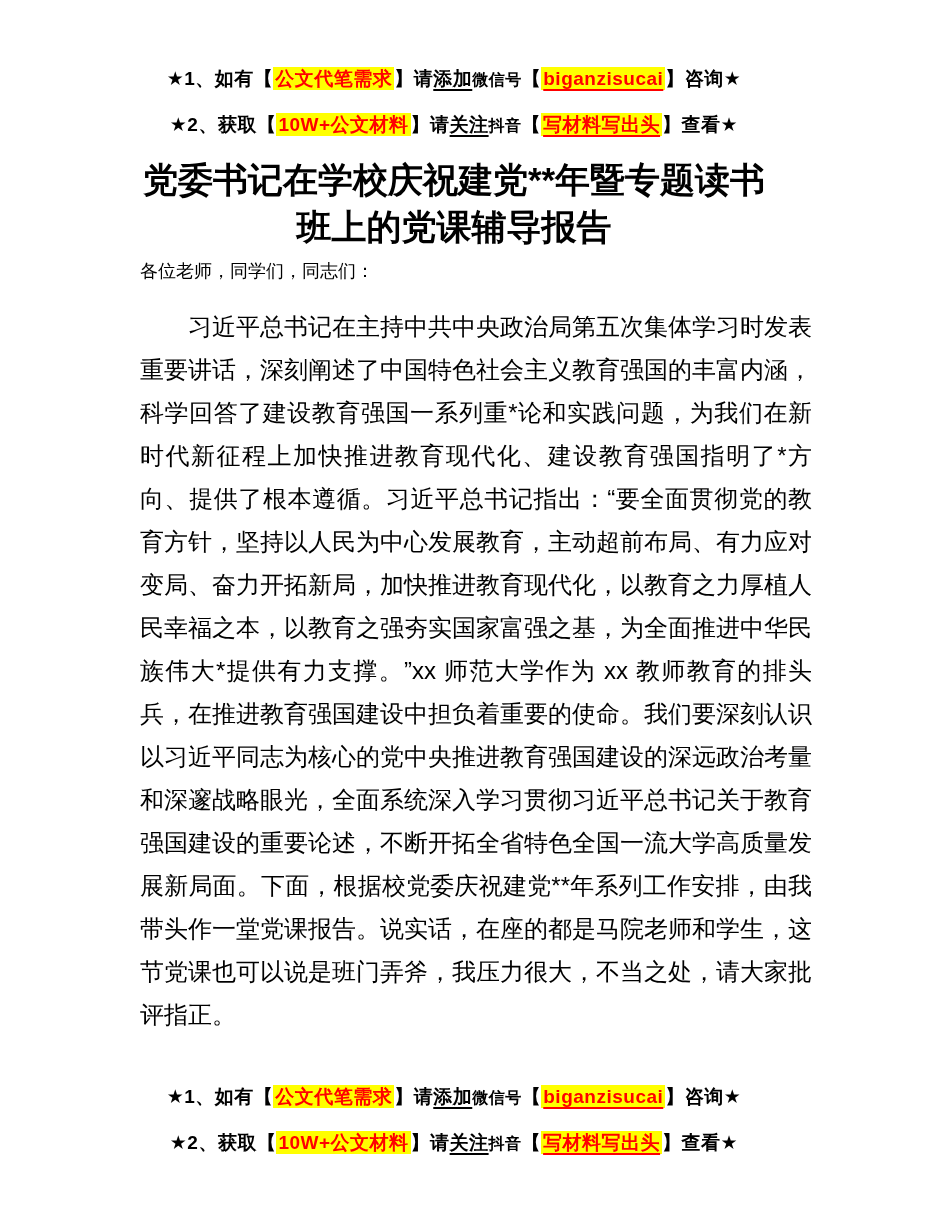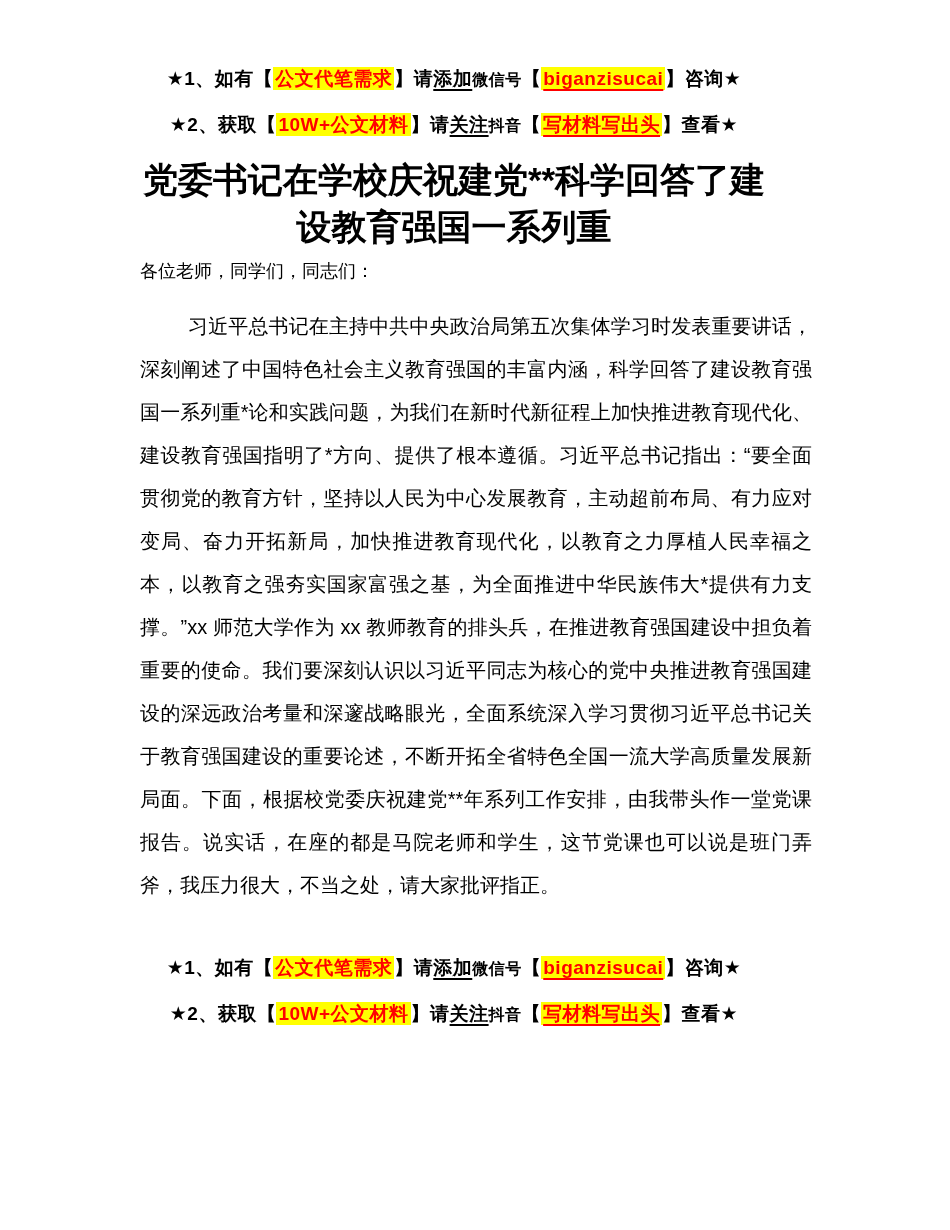--- a/index.html
+++ b/index.html
@@ -53,21 +53,21 @@
   .salutation {
     margin: 5px 0 0 140px;
     font-size: 18px;
     line-height: 33px;
     font-weight: normal;
   }
   
   .body-para {
     width: 672px;
     margin: 17px 0 0 140px;
-    font-size: 20px;
+    font-size: 24px;
     line-height: 43px;
     text-align: justify;
     text-indent: 48px;
     font-weight: normal;
   }
   .promo-footer { margin-top: 38px; }
 </style>
 </head>
 <body>
 
@@ -75,21 +75,21 @@
 
   <div class="promo">
     <p class="promo-line">
       <span class="run">★1、如有【</span><span class="run hl">公文代笔需求</span><span class="run">】请</span><span class="run u">添加</span><span class="run sm">微信号</span><span class="run">【</span><span class="run hl u">biganzisucai</span><span class="run">】咨询★</span>
     </p>
     <p class="promo-line">
       <span class="run">★2、获取【</span><span class="run hl">10W+公文材料</span><span class="run">】请</span><span class="run u">关注</span><span class="run sm">抖音</span><span class="run">【</span><span class="run hl u">写材料写出头</span><span class="run">】查看★</span>
     </p>
   </div>
 
-  <h1 class="doc-title">党委书记在学校庆祝建党**科学回答了建设教育强国一系列重</h1>
+  <h1 class="doc-title">党委书记在学校庆祝建党**年暨专题读书班上的党课辅导报告</h1>
 
   <p class="salutation">各位老师，同学们，同志们：</p>
 
   <p class="body-para">习近平总书记在主持中共中央政治局第五次集体学习时发表重要讲话，深刻阐述了中国特色社会主义教育强国的丰富内涵，科学回答了建设教育强国一系列重*论和实践问题，为我们在新时代新征程上加快推进教育现代化、建设教育强国指明了*方向、提供了根本遵循。习近平总书记指出：“要全面贯彻党的教育方针，坚持以人民为中心发展教育，主动超前布局、有力应对变局、奋力开拓新局，加快推进教育现代化，以教育之力厚植人民幸福之本，以教育之强夯实国家富强之基，为全面推进中华民族伟大*提供有力支撑。”xx 师范大学作为 xx 教师教育的排头兵，在推进教育强国建设中担负着重要的使命。我们要深刻认识以习近平同志为核心的党中央推进教育强国建设的深远政治考量和深邃战略眼光，全面系统深入学习贯彻习近平总书记关于教育强国建设的重要论述，不断开拓全省特色全国一流大学高质量发展新局面。下面，根据校党委庆祝建党**年系列工作安排，由我带头作一堂党课报告。说实话，在座的都是马院老师和学生，这节党课也可以说是班门弄斧，我压力很大，不当之处，请大家批评指正。</p>
 
   <div class="promo promo-footer">
     <p class="promo-line">
       <span class="run">★1、如有【</span><span class="run hl">公文代笔需求</span><span class="run">】请</span><span class="run u">添加</span><span class="run sm">微信号</span><span class="run">【</span><span class="run hl u">biganzisucai</span><span class="run">】咨询★</span>
     </p>
     <p class="promo-line">

